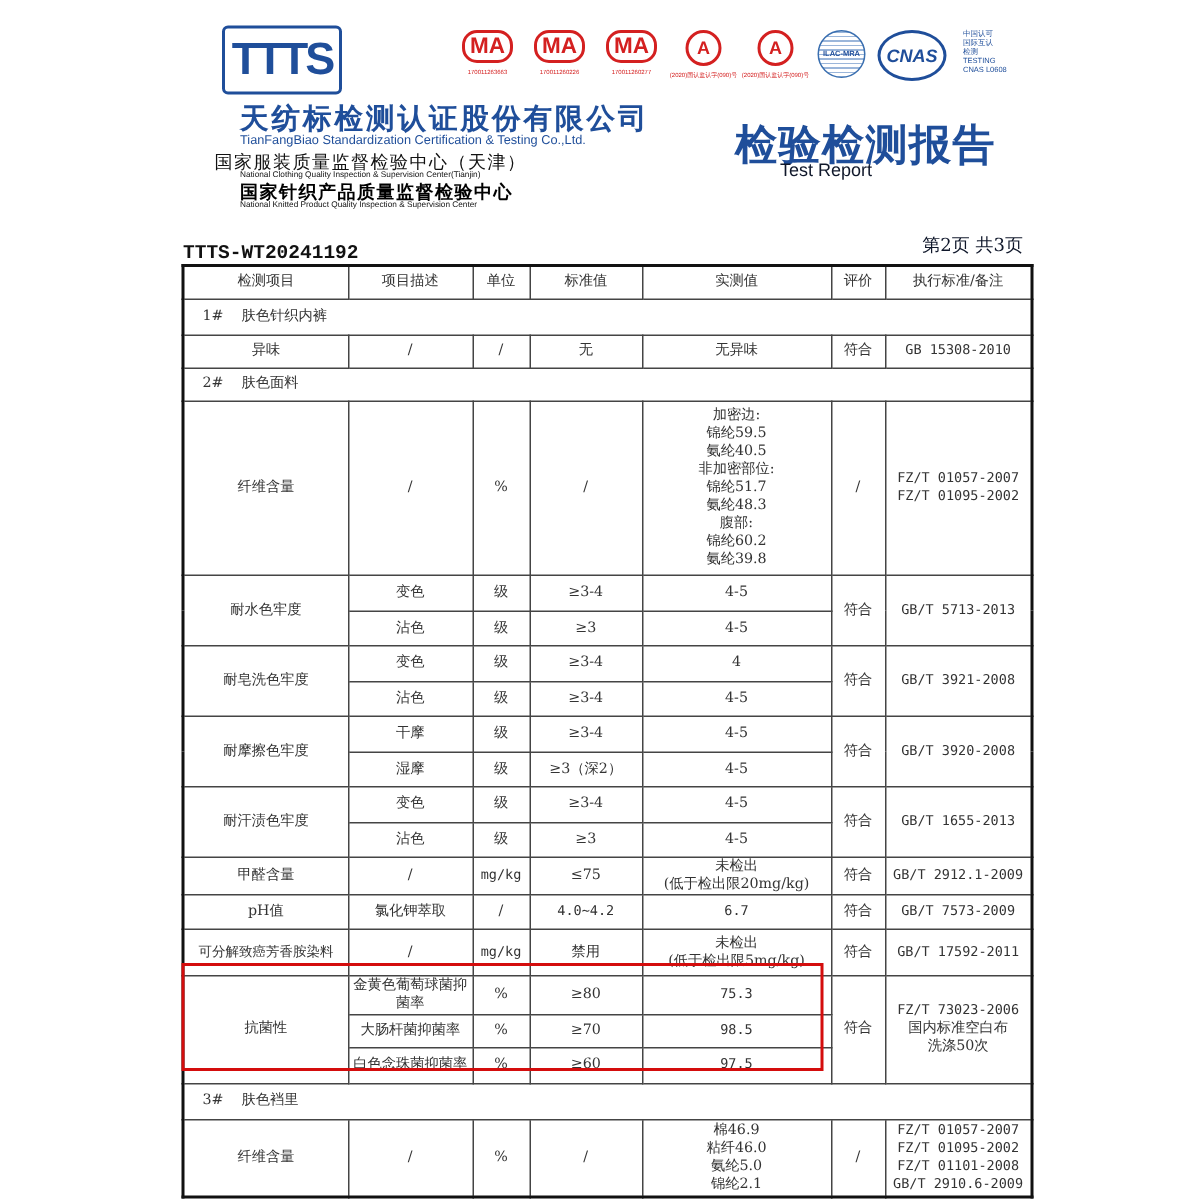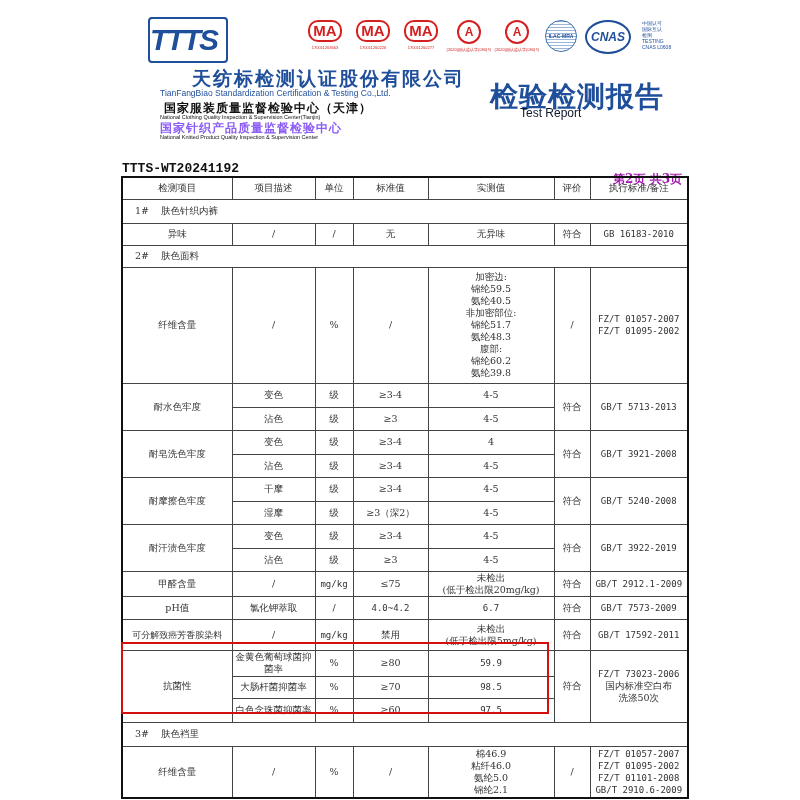--- a/index.html
+++ b/index.html
@@ -2,28 +2,28 @@
 <html><head>
 <meta charset="utf-8">
 <style>
   html, body { margin:0; padding:0; background:#fff; }
   body { width:800px; height:800px; position:relative; overflow:hidden;
          font-family:"DejaVu Serif","Liberation Serif",serif; color:#222; }
   .abs { position:absolute; }
 
   
   .logo-box { left:148px; top:17px; width:76px; height:42px; border:2px solid #1f4e9a; border-radius:4px;
-              color:#1f4e9a; font-family:"Liberation Sans",sans-serif; font-weight:bold; font-style:italic;
-              font-size:30px; line-height:42px; letter-spacing:-2px; }
+              color:#1f4e9a; font-family:"Liberation Sans",sans-serif; font-weight:bold; 
+              font-size:30px; line-height:42px; text-align:center; letter-spacing:-2px; }
   .company-cn { left:160px; top:66px; font-family:"Liberation Sans",sans-serif; font-weight:bold;
-                font-size:19px; color:#1f4e9a; letter-spacing:2px; white-space:nowrap;margin-left:32px; }
+                font-size:19px; color:#1f4e9a; letter-spacing:2px; white-space:nowrap; }
   .company-en { left:160px; top:88px; font-family:"Liberation Sans",sans-serif; font-size:8.5px; color:#1f4e9a; white-space:nowrap; }
-  .center1-cn { left:164px; top:100px; font-family:"Liberation Sans",sans-serif; font-weight:bold; font-size:12px; color:#111; white-space:nowrap; letter-spacing:1px;}
+  .center1-cn { left:143px; top:100px; font-family:"Liberation Sans",sans-serif; font-weight:normal; font-size:12px; color:#111; white-space:nowrap; letter-spacing:1px;}
   .center1-en { left:160px; top:114px; font-family:"Liberation Sans",sans-serif; font-size:5.5px; color:#111; white-space:nowrap; }
-  .center2-cn { left:160px; top:120px; font-family:Liberation Serif, serif; font-weight:bold; font-size:12px; color:#8b5cf6; white-space:nowrap; letter-spacing:1px;}
+  .center2-cn { left:160px; top:120px; font-family:Liberation Serif, serif; font-weight:bold; font-size:12px; color:#000000; white-space:nowrap; letter-spacing:1px;}
   .center2-en { left:160px; top:134px; font-family:"Liberation Sans",sans-serif; font-size:5.5px; color:#111; white-space:nowrap; }
 
   .certs { left:305px; top:20px; height:42px; display:flex; gap:8px; align-items:flex-start; }
   .cert { display:flex; flex-direction:column; align-items:center; width:40px; }
   .cma { color:#d42020; font-family:"Liberation Sans",sans-serif; font-weight:bold; font-size:15px;
          border:2px solid #d42020; border-radius:10px; padding:0 3px; line-height:18px;text-align:right; }
   .cal { width:20px; height:20px; border:2px solid #d42020; border-radius:50%; color:#d42020;
          font-family:"Liberation Sans",sans-serif; font-weight:bold; font-size:12px; line-height:20px; text-align:center; }
   .cert-num { font-family:"Liberation Sans",sans-serif; font-size:4px; color:#d42020; margin-top:3px; white-space:nowrap; }
   .ilac { width:30px; height:30px; border-radius:50%; border:1px solid #3a6fb0;
@@ -31,21 +31,21 @@
           font-family:"Liberation Sans",sans-serif; font-weight:bold; display:flex; align-items:center; justify-content:center; }
   .cnas { width:42px; height:30px; border-radius:50%; border:2px solid #1f4e9a; color:#1f4e9a;
           font-family:"Liberation Sans",sans-serif; font-weight:bold; font-style:italic; font-size:12px;
           display:flex; align-items:center; justify-content:center;text-align:right; }
   .cnas-info { font-family:"Liberation Sans",sans-serif; font-size:5px; color:#1f4e9a; line-height:6px; margin-left:3px; }
 
   .report-cn { left:490px; top:78px; font-family:"DejaVu Serif",serif; font-weight:bold; font-size:28px; color:#1f4e9a; letter-spacing:1px; white-space:nowrap; }
   .report-en { left:520px; top:106px; font-family:"Liberation Sans",sans-serif; font-size:12px; color:#0f172a; white-space:nowrap;text-align:center; }
 
   .report-no { left:122px; top:161px; font-family:"Liberation Mono",monospace; font-weight:bold; font-size:13px; color:#111; }
-  .page-no { right:118px; top:171px; font-weight:bold; font-size:12px; color:#a21caf; white-space:nowrap; }
+  .page-no { right:118px; top:155px; font-weight:normal; font-size:12px; color:#0f172a; white-space:nowrap; }
 
   
   table.report { position:absolute; left:121px; top:176px; width:566px; border-collapse:collapse;
                  border:2px solid #111; font-size:9.5px; table-layout:fixed; }
   table.report td { border:1px solid #444; text-align:center; vertical-align:middle; padding:0 2px; line-height:12px; color:#333; }
   table.report td.left { text-align:left; padding-left:12px; }
   .mono { font-family:"DejaVu Sans Mono","Liberation Mono",monospace; font-size:9px; }
   .sec-num { display:inline-block; width:26px; }
 
   .highlight { position:absolute; left:121px; top:642px; width:428px; height:72px; border:2px solid #d40d0d; box-sizing:border-box; pointer-events:none; }
@@ -125,21 +125,21 @@
       <span class="sec-num">1#</span><span>肤色针织内裤</span>
     </td>
   </tr>
   <tr style="height:22px">
     <td>异味</td>
     <td>/</td>
     <td>/</td>
     <td>无</td>
     <td>无异味</td>
     <td>符合</td>
-    <td class="mono">GB 16183-2010</td>
+    <td class="mono">GB 15308-2010</td>
   </tr>
 
   <tr style="height:22px">
     <td colspan="7" class="left">
       <span class="sec-num">2#</span><span>肤色面料</span>
     </td>
   </tr>
   <tr style="height:116px">
     <td>纤维含量</td>
     <td>/</td>
@@ -195,37 +195,37 @@
     <td>4-5</td>
   </tr>
 
   <tr style="height:24px">
     <td rowspan="2">耐摩擦色牢度</td>
     <td>干摩</td>
     <td>级</td>
     <td>≥3-4</td>
     <td>4-5</td>
     <td rowspan="2">符合</td>
-    <td rowspan="2" class="mono">GB/T 5240-2008</td>
+    <td rowspan="2" class="mono">GB/T 3920-2008</td>
   </tr>
   <tr style="height:23px">
     <td>湿摩</td>
     <td>级</td>
     <td>≥3（深2）</td>
     <td>4-5</td>
   </tr>
 
   <tr style="height:24px">
     <td rowspan="2">耐汗渍色牢度</td>
     <td>变色</td>
     <td>级</td>
     <td>≥3-4</td>
     <td>4-5</td>
     <td rowspan="2">符合</td>
-    <td rowspan="2" class="mono">GB/T 3922-2019</td>
+    <td rowspan="2" class="mono">GB/T 1655-2013</td>
   </tr>
   <tr style="height:23px">
     <td>沾色</td>
     <td>级</td>
     <td>≥3</td>
     <td>4-5</td>
   </tr>
 
   <tr style="height:25px">
     <td>甲醛含量</td>
@@ -261,21 +261,21 @@
     </td>
     <td>符合</td>
     <td class="mono">GB/T 17592-2011</td>
   </tr>
 
   <tr style="height:26px">
     <td rowspan="3">抗菌性</td>
     <td>金黄色葡萄球菌抑菌率</td>
     <td>%</td>
     <td>≥80</td>
-    <td class="mono">59.9</td>
+    <td class="mono">75.3</td>
     <td rowspan="3">符合</td>
     <td rowspan="3">
       <div class="mono">FZ/T 73023-2006</div>
       <div>国内标准空白布</div>
       <div>洗涤50次</div>
     </td>
   </tr>
   <tr style="height:22px">
     <td>大肠杆菌抑菌率</td>
     <td>%</td>

